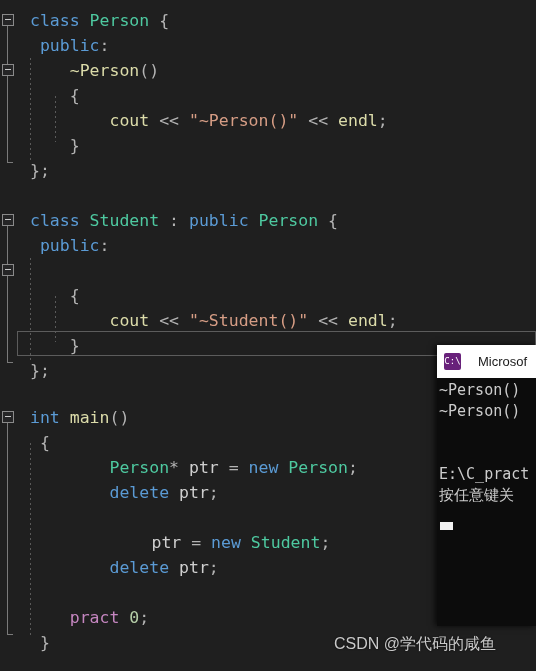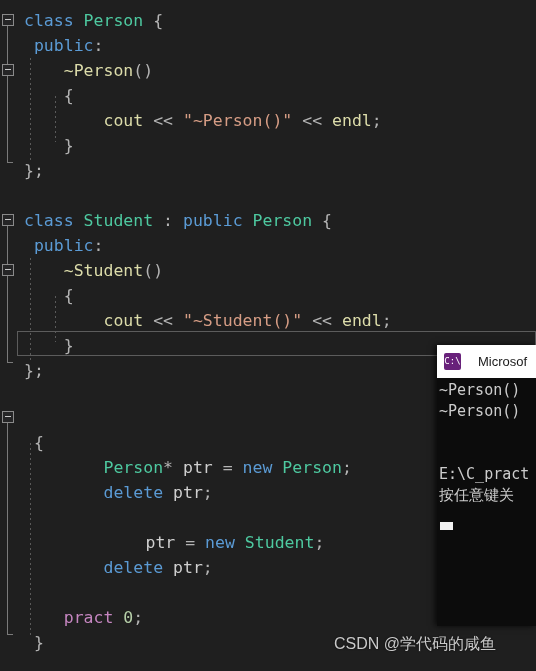--- a/index.html
+++ b/index.html
@@ -26,21 +26,21 @@
   }
   .gutter {
     position: absolute;
     left: 0; top: 0;
     width: 22px;
     height: 671px;
     background: #1f1f1f;
   }
   .code-area {
     position: absolute;
-    left: 2px; top: 0;
+    left: 8px; top: 0;
     width: 484px;
     height: 671px;
   }
   .line {
     position: absolute;
     left: 0;
     height: 25px;
     line-height: 25px;
     white-space: pre;
     font-size: 16.5px;
@@ -227,26 +227,26 @@
         <div class="line" style="top: 8px;"><span class="code-text"><span class="kw">class</span><span class="plain"> </span><span class="type">Person</span><span class="plain"> </span><span class="punc">{</span></span></div>
         <div class="line" style="top: 33px;"><span class="code-text"><span class="plain"> </span><span class="kw">public</span><span class="punc">:</span></span></div>
         <div class="line" style="top: 58px;"><span class="code-text"><span class="fn">    ~</span><span class="fn">Person</span><span class="punc">()</span></span></div>
         <div class="line" style="top: 83px;"><span class="code-text"><span class="punc">    {</span></span></div>
         <div class="line" style="top: 108px;"><span class="code-text"><span class="plain">        </span><span class="fn">cout</span><span class="plain"> </span><span class="punc">&lt;&lt;</span><span class="plain"> </span><span class="str">"~Person()"</span><span class="plain"> </span><span class="punc">&lt;&lt;</span><span class="plain"> </span><span class="fn">endl</span><span class="punc">;</span></span></div>
         <div class="line" style="top: 133px;"><span class="code-text"><span class="punc">    }</span></span></div>
         <div class="line" style="top: 158px;"><span class="code-text"><span class="punc">};</span></span></div>
         <div class="line" style="top: 183px;"><span class="code-text"></span></div>
         <div class="line" style="top: 208px;"><span class="code-text"><span class="kw">class</span><span class="plain"> </span><span class="type">Student</span><span class="plain"> </span><span class="punc">:</span><span class="plain"> </span><span class="kw">public</span><span class="plain"> </span><span class="type">Person</span><span class="plain"> </span><span class="punc">{</span></span></div>
         <div class="line" style="top: 233px;"><span class="code-text"><span class="plain"> </span><span class="kw">public</span><span class="punc">:</span></span></div>
-        <div class="line" style="top: 258px;"><span class="code-text"><span class="fn">    ~</span><span class="fn">Student</span><span class="punc">()</span></span></div>
         <div class="line" style="top: 283px;"><span class="code-text"><span class="punc">    {</span></span></div>
         <div class="line" style="top: 308px;"><span class="code-text"><span class="plain">        </span><span class="fn">cout</span><span class="plain"> </span><span class="punc">&lt;&lt;</span><span class="plain"> </span><span class="str">"~Student()"</span><span class="plain"> </span><span class="punc">&lt;&lt;</span><span class="plain"> </span><span class="fn">endl</span><span class="punc">;</span></span></div>
         <div class="line" style="top: 333px;"><span class="code-text"><span class="punc">    }</span></span></div>
         <div class="line" style="top: 358px;"><span class="code-text"><span class="punc">};</span></span></div>
         <div class="line" style="top: 383px;"><span class="code-text"></span></div>
+        <div class="line" style="top: 405px;"><span class="code-text"><span class="kw">int</span><span class="plain"> </span><span class="fn">main</span><span class="punc">()</span></span></div>
         <div class="line" style="top: 430px;"><span class="code-text"><span class="punc"> {</span></span></div>
         <div class="line" style="top: 455px;"><span class="code-text"><span class="plain">        </span><span class="type">Person</span><span class="punc">*</span><span class="plain"> </span><span class="ident">ptr</span><span class="plain"> </span><span class="punc">=</span><span class="plain"> </span><span class="kw">new</span><span class="plain"> </span><span class="type">Person</span><span class="punc">;</span></span></div>
         <div class="line" style="top: 480px;"><span class="code-text"><span class="plain">        </span><span class="kw">delete</span><span class="plain"> </span><span class="ident">ptr</span><span class="punc">;</span></span></div>
         <div class="line" style="top: 505px;"><span class="code-text"></span></div>
         <div class="line" style="top: 530px; padding-left: 42px;"><span class="code-text"><span class="plain">        </span><span class="ident">ptr</span><span class="plain"> </span><span class="punc">=</span><span class="plain"> </span><span class="kw">new</span><span class="plain"> </span><span class="type">Student</span><span class="punc">;</span></span></div>
         <div class="line" style="top: 555px;"><span class="code-text"><span class="plain">        </span><span class="kw">delete</span><span class="plain"> </span><span class="ident">ptr</span><span class="punc">;</span></span></div>
         <div class="line" style="top: 580px;"><span class="code-text"></span></div>
         <div class="line" style="top: 605px;"><span class="code-text"><span class="plain">    </span><span class="ctl">pract</span><span class="plain"> </span><span class="num">0</span><span class="punc">;</span></span></div>
         <div class="line" style="top: 630px;"><span class="code-text"><span class="punc"> }</span></span></div>
       </div>

